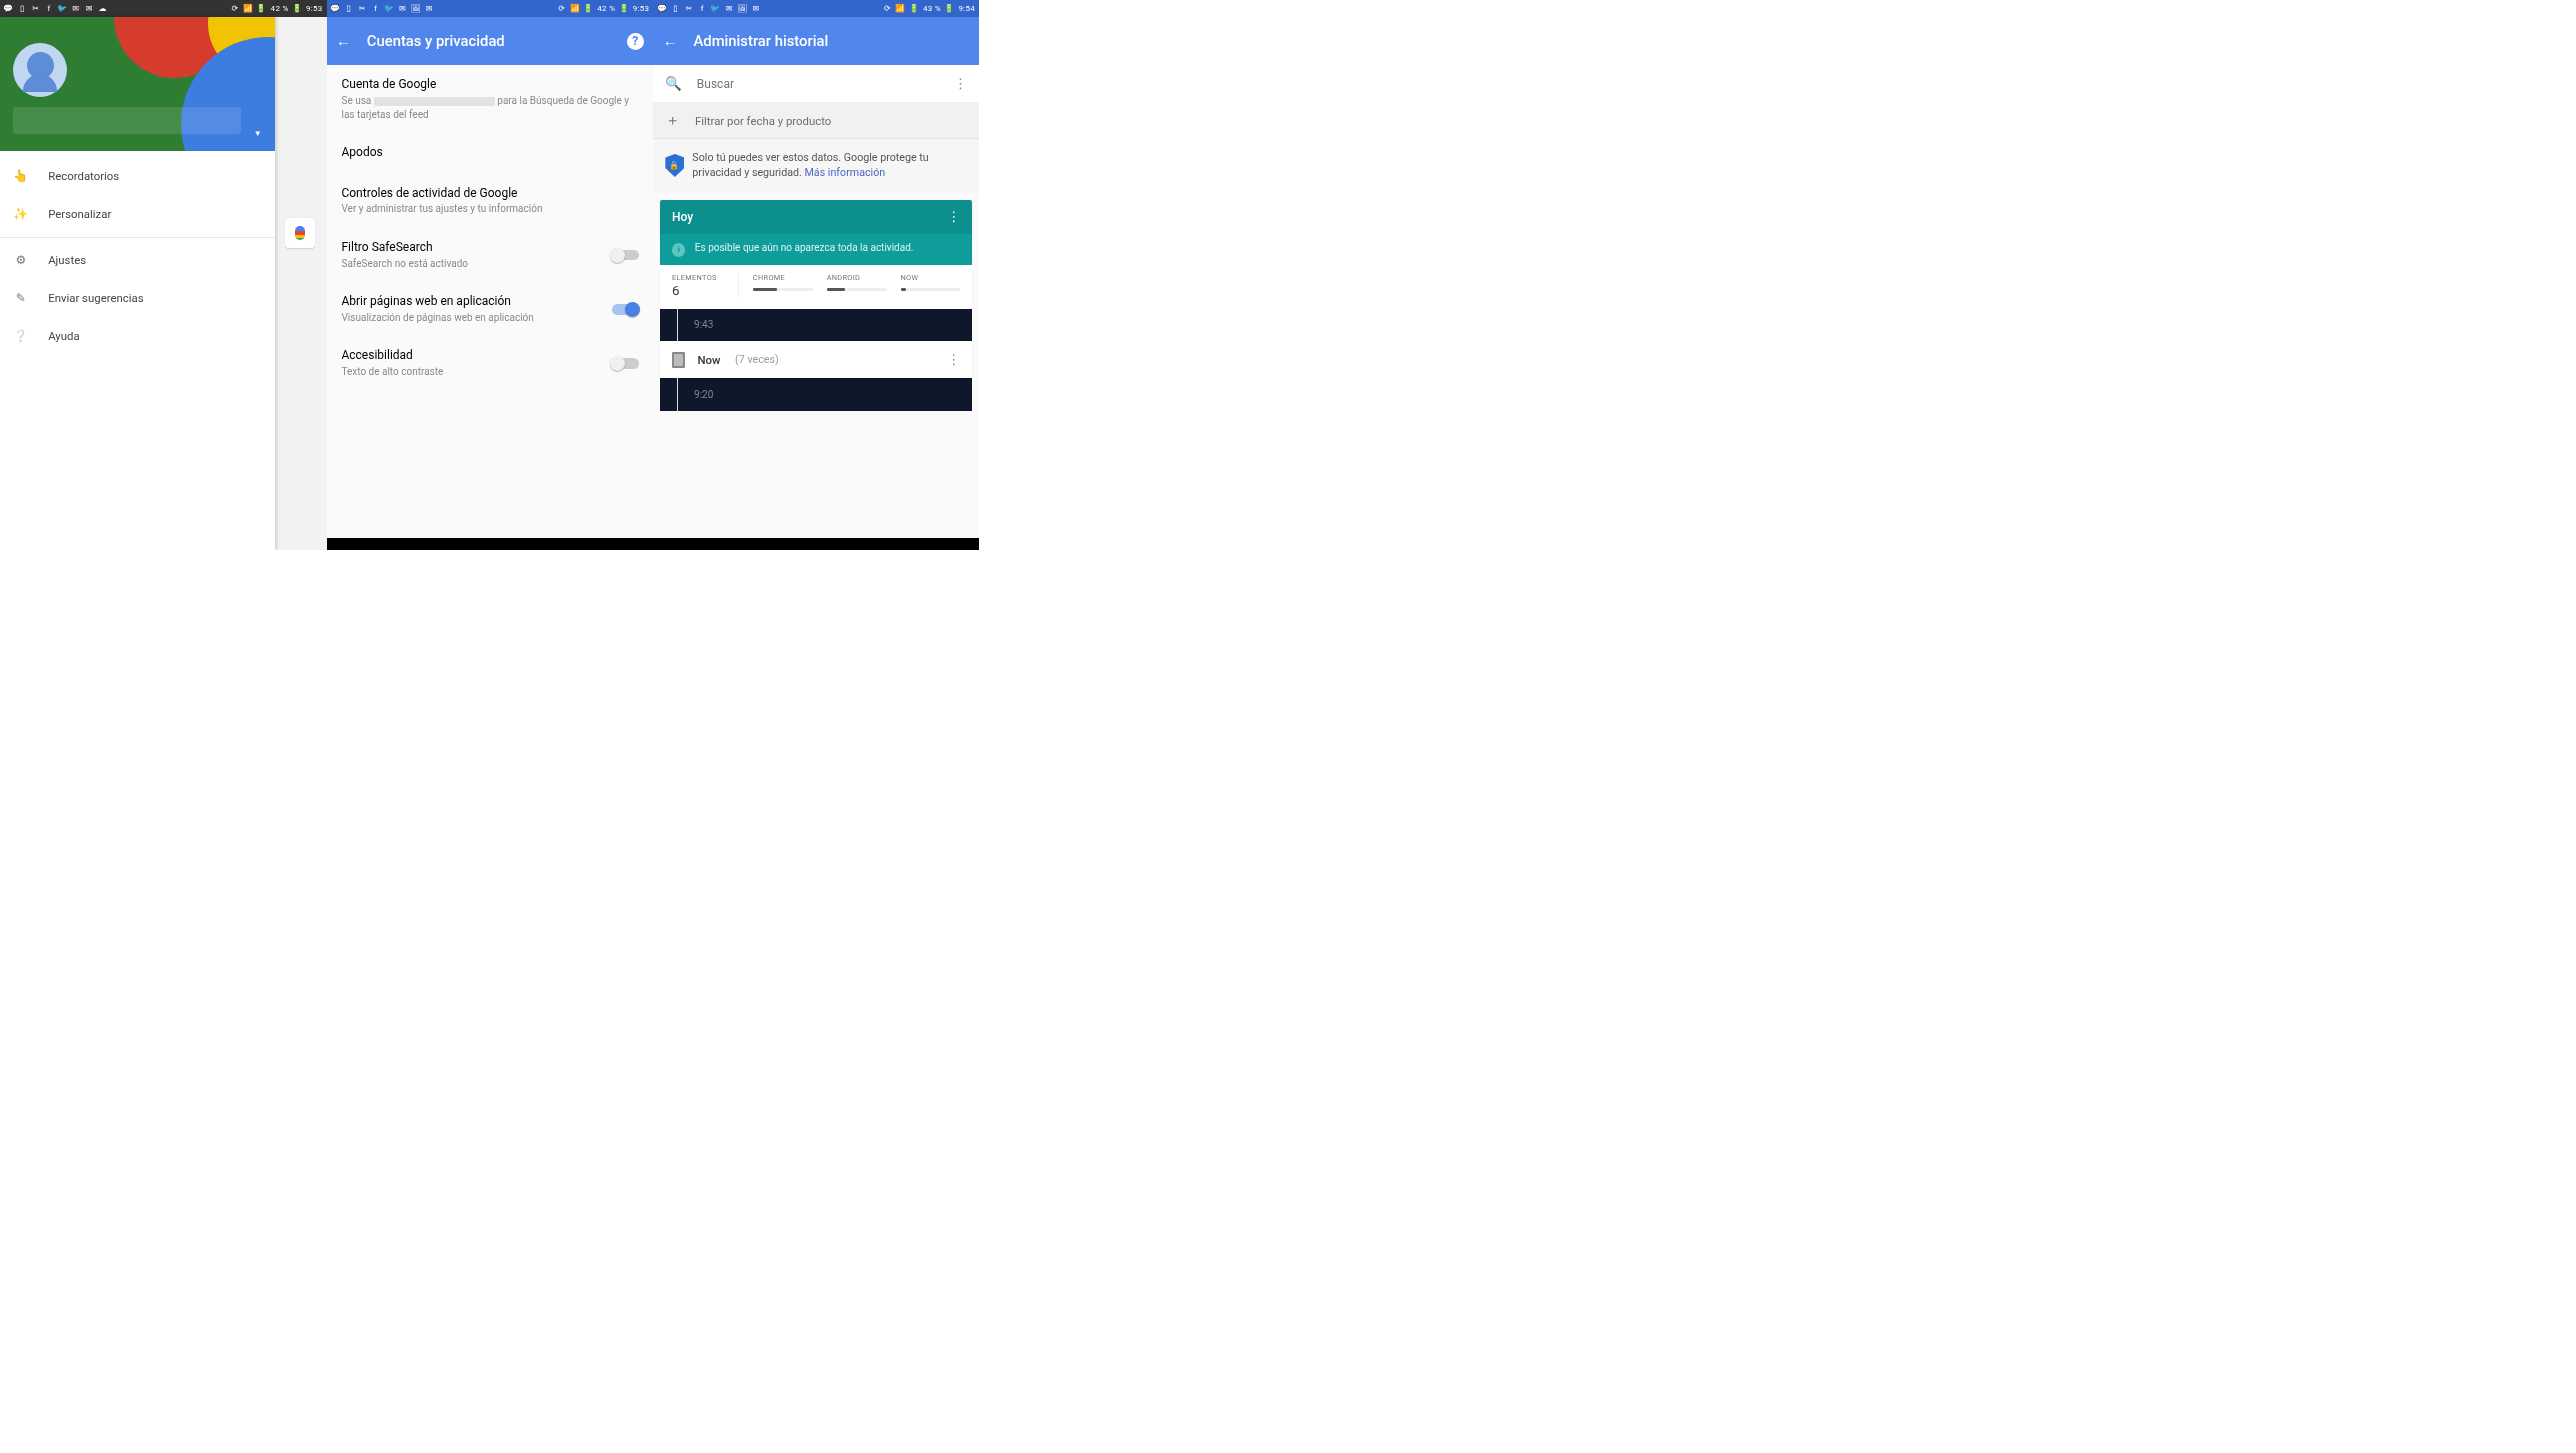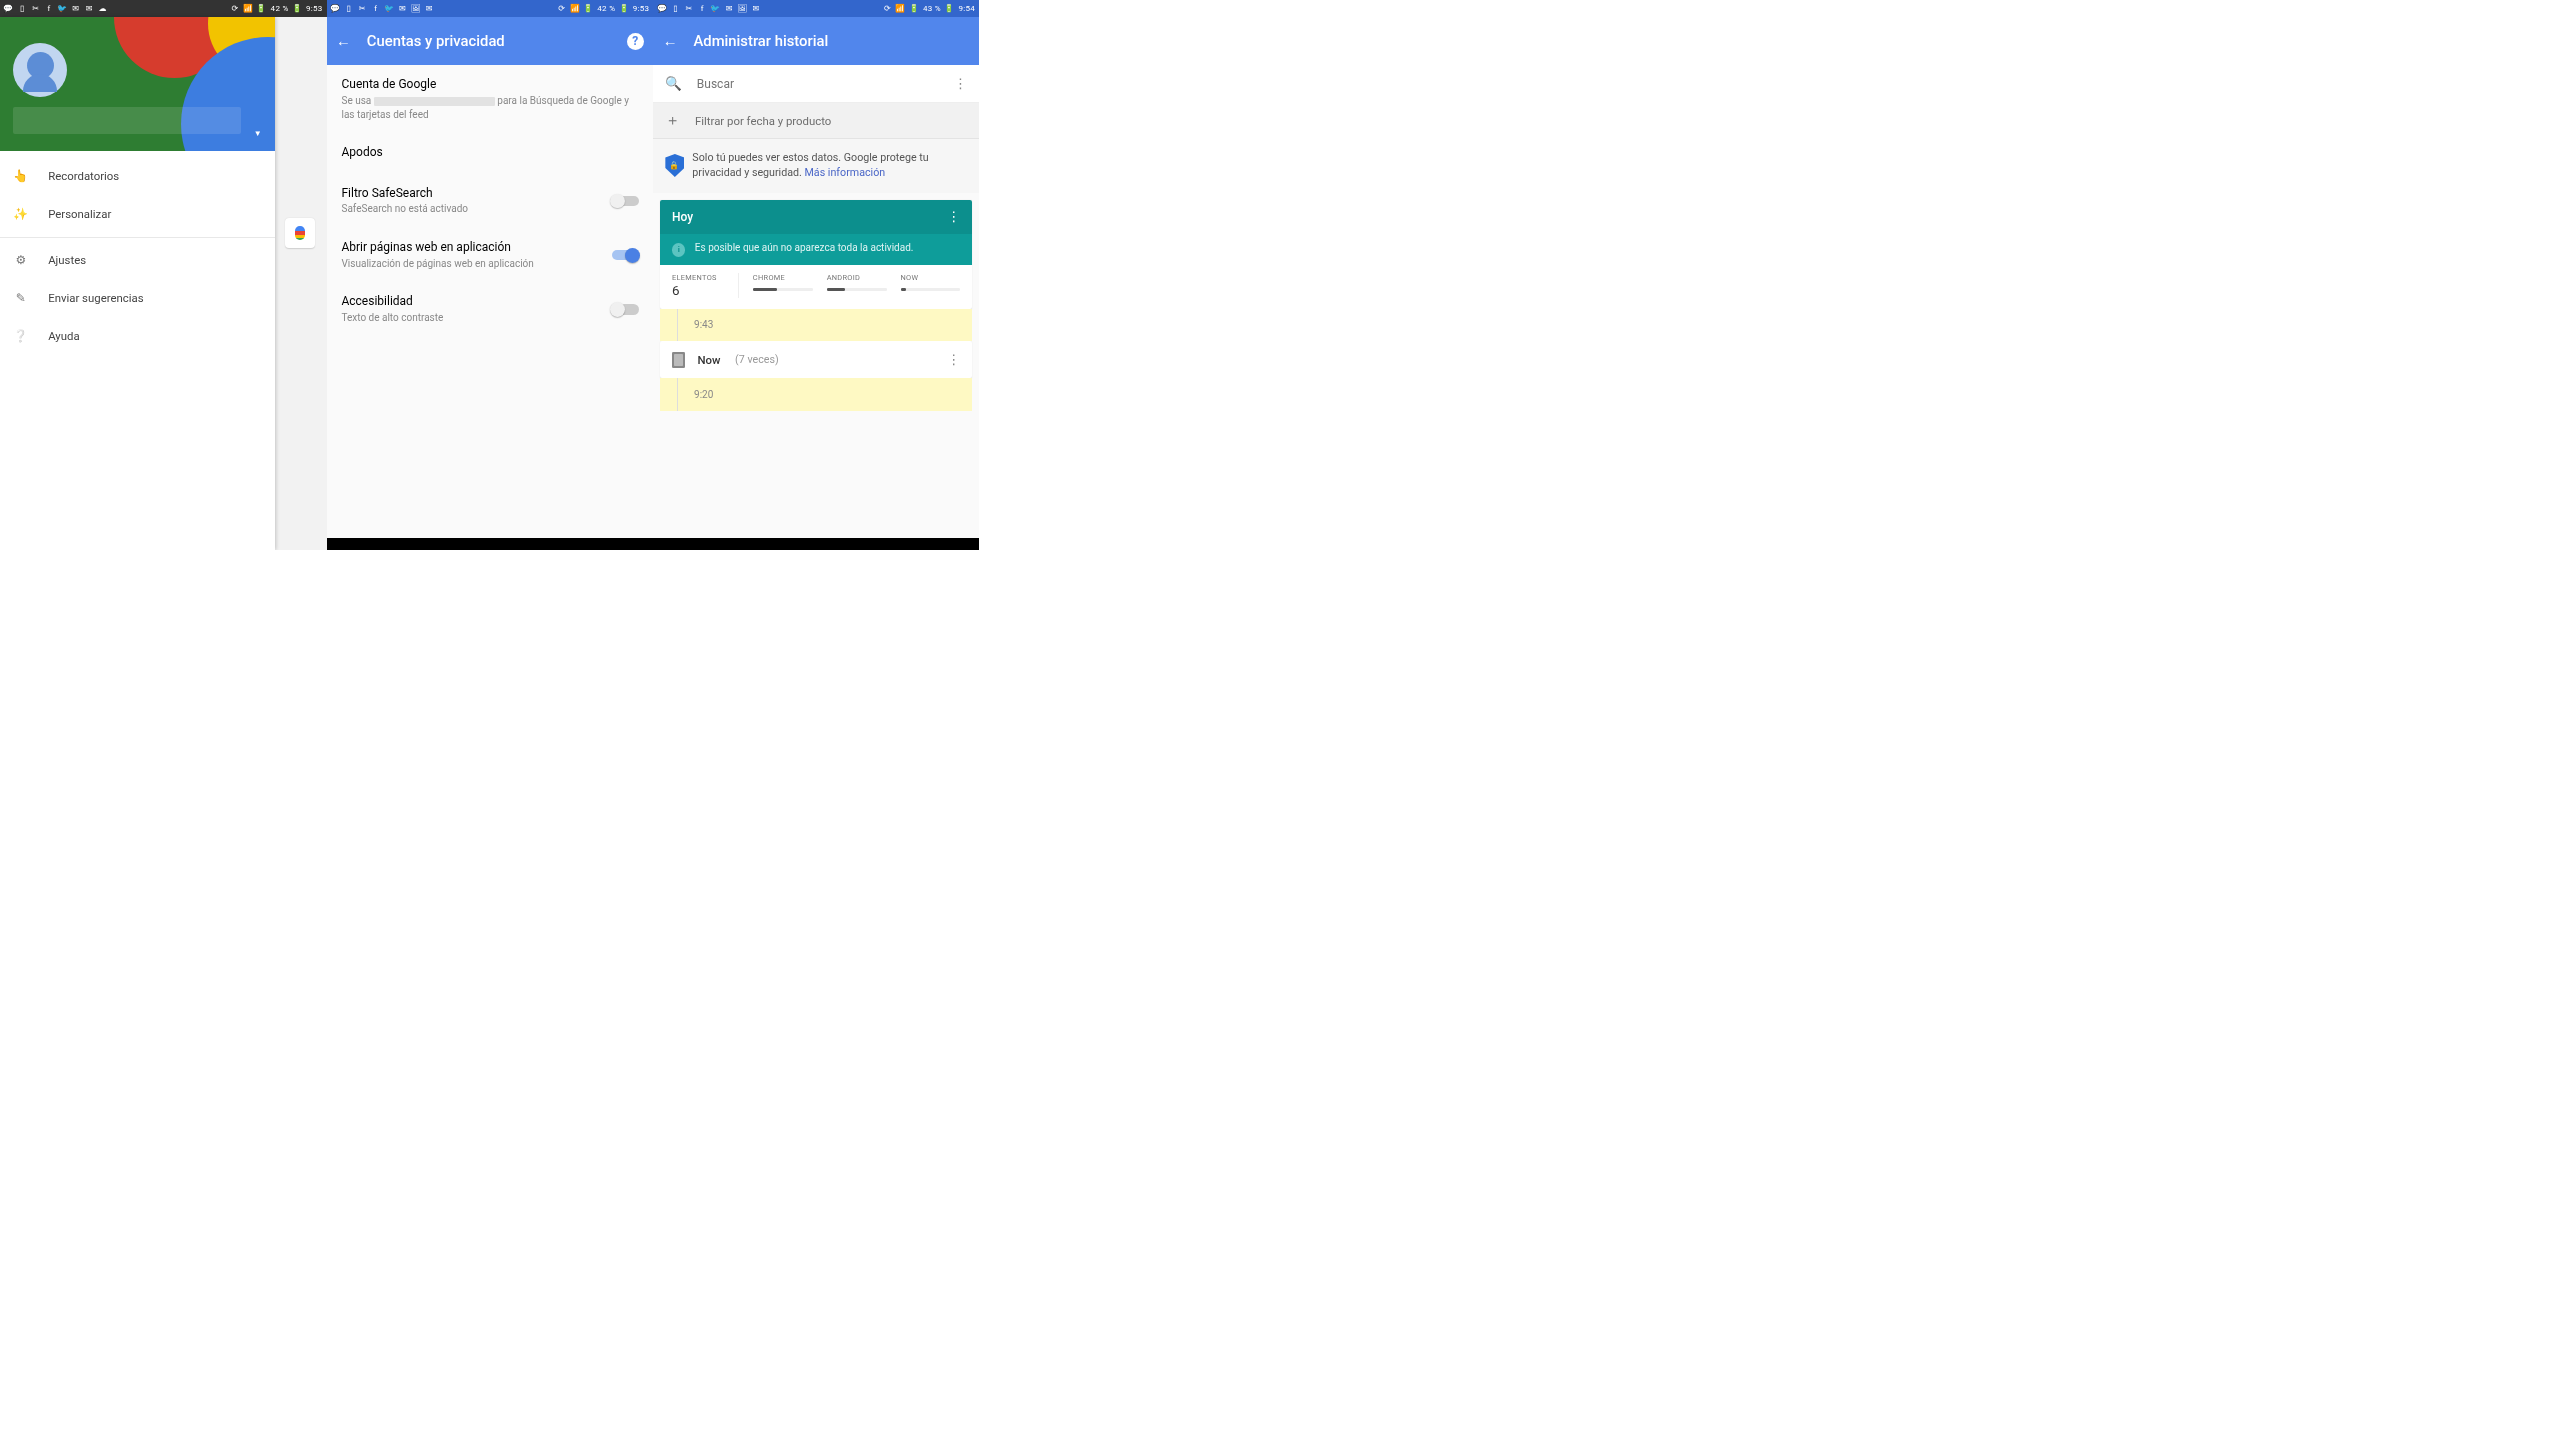--- a/index.html
+++ b/index.html
@@ -75,21 +75,21 @@
   .stat:first-child { flex: 1.1; border-right: 0.7px solid #eee; }
   .stat-label { color: #777; font-size: 7.4px; letter-spacing: 0.3px; }
   .stat-val { color: #333; font-size: 13.4px; margin-top: 1.3px; }
   .bar { height: 2.7px; background: #eee; border-radius: 1.3px; margin-top: 6.7px; position: relative; }
   .bar::after { content: ""; position: absolute; left: 0; top: 0; bottom: 0; background: #555; border-radius: 1.3px; }
   .bar.w40::after { width: 40%; }
   .bar.w30::after { width: 30%; }
   .bar.w10::after { width: 10%; }
 
   .timeline { padding: 0 6.7px; }
-  .tl-time { color: #888; font-size: 10px; padding: 10.7px 34px; background: #fef9c3; position: relative; }
+  .tl-time { color: #888; font-size: 10px; padding: 10.7px 34px; background: #0f172a; position: relative; }
   .tl-time::before { content: ""; position: absolute; left: 17.4px; top: 0; bottom: 0; width: 0.7px; background: #ddd; }
   .tl-item { background: #fff; border-radius: 2px; box-shadow: 0 0.7px 1.3px rgba(0,0,0,0.1); padding: 10.7px 12px; display: flex; align-items: center; gap: 12px; }
   .doc-icon { width: 13.4px; height: 16px; background: #888; border-radius: 1.3px; position: relative; }
   .doc-icon::after { content: ""; position: absolute; left: 2px; top: 2px; width: 9.4px; height: 12px; background: #bbb; border-radius: 0.7px; }
   .tl-item .name { color: #333; font-size: 11.4px; font-weight: 500; }
   .tl-item .count { color: #999; font-size: 10.7px; margin-left: 2.7px; }
   .dots-v { color: #888; font-size: 13.4px; margin-left: auto; }
 
   .gicn { font-family: Arial, sans-serif; }
 </style>
@@ -199,20 +199,24 @@
     <div class="settings-list">
       <div class="setting">
         <div class="setting-title">Cuenta de Google</div>
         <div class="setting-sub">
           <span>Se usa </span><span class="blur-span"></span><span> para la Búsqueda de Google y las tarjetas del feed</span>
         </div>
       </div>
       <div class="setting">
         <div class="setting-title">Apodos</div>
       </div>
+      <div class="setting">
+        <div class="setting-title">Controles de actividad de Google</div>
+        <div class="setting-sub">Ver y administrar tus ajustes y tu información</div>
+      </div>
       <div class="setting setting-row">
         <div class="txt">
           <div class="setting-title">Filtro SafeSearch</div>
           <div class="setting-sub">SafeSearch no está activado</div>
         </div>
         <div class="toggle"></div>
       </div>
       <div class="setting setting-row">
         <div class="txt">
           <div class="setting-title">Abrir páginas web en aplicación</div>

